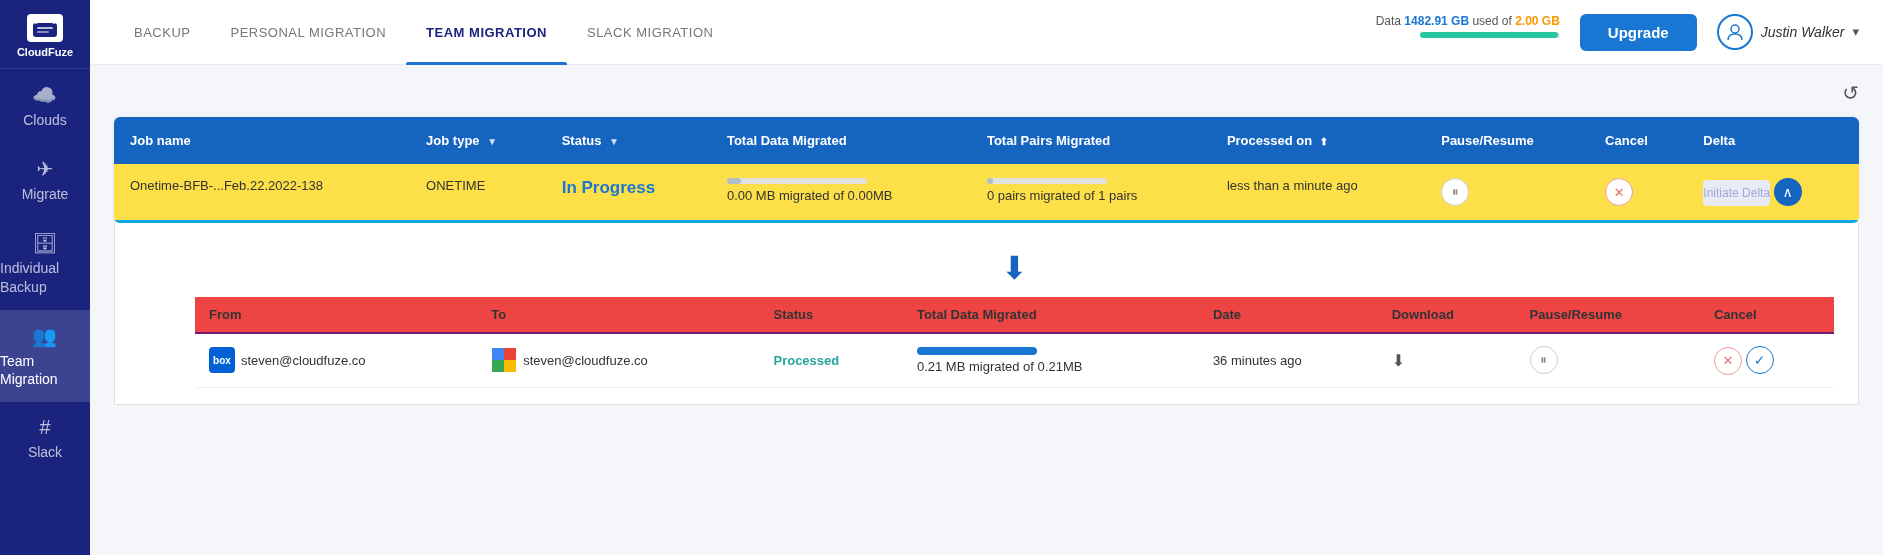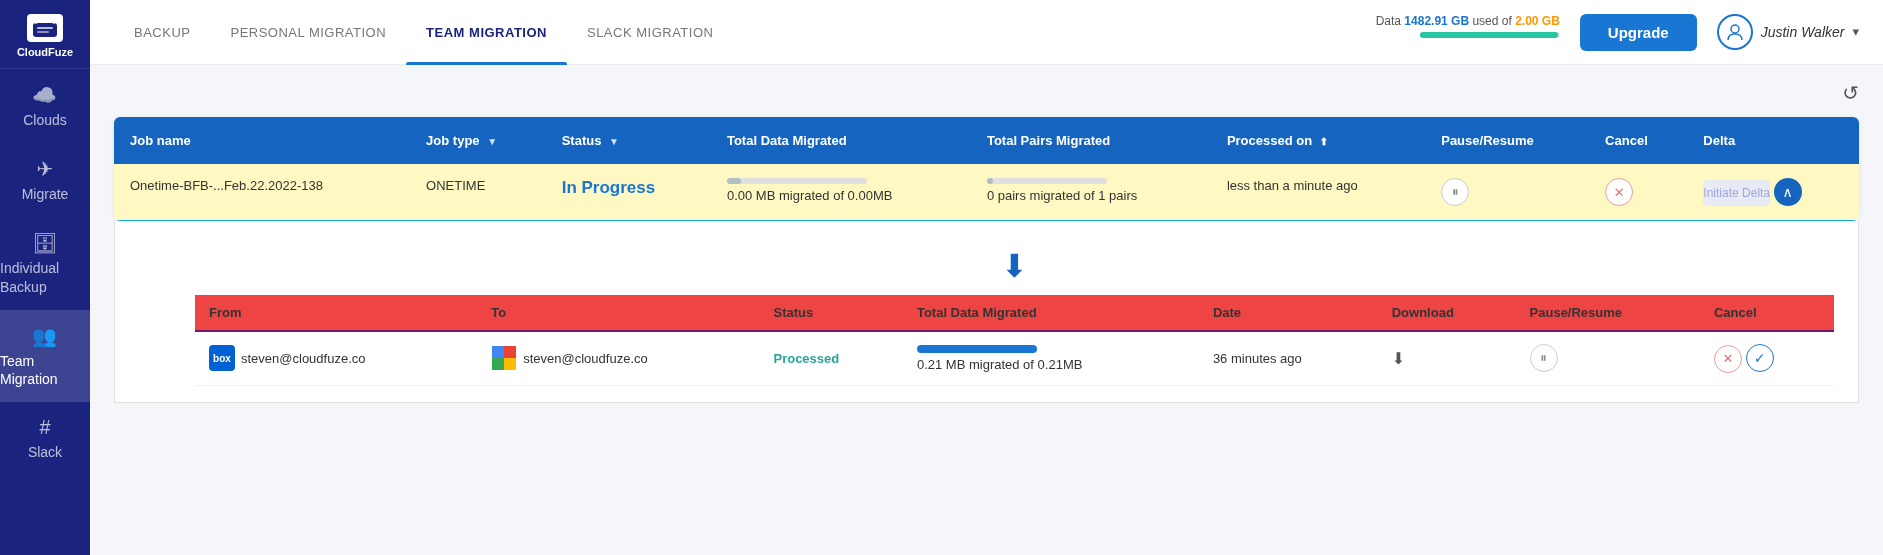--- a/index.html
+++ b/index.html
@@ -105,21 +105,21 @@
     
     .main-table { width: 100%; border-collapse: collapse; background: white; border-radius: 6px; overflow: hidden; box-shadow: 0 1px 4px rgba(0,0,0,0.08); margin-bottom: 0; }
     .main-table thead tr { background: #1565c0; color: white; }
     .main-table thead th {
       padding: 16px 16px; text-align: left; font-size: 13px; font-weight: 600;
       white-space: nowrap;
     }
     .main-table thead th .filter-icon { font-size: 10px; margin-left: 4px; opacity: 0.8; }
     .main-table thead th .sort-icon { font-size: 10px; margin-left: 4px; }
 
-    .main-table tbody tr { background: #fef9c3; border-bottom: 1px solid #0ea5e9; }
+    .main-table tbody tr { background: #fde047; border-bottom: 3px solid #0ea5e9; }
     .main-table tbody td { padding: 14px 16px; vertical-align: top; }
 
     .status-in-progress { color: #1976d2; font-weight: 700; font-size: 17px; }
     .progress-bar-bg { width: 140px; height: 6px; background: #e0e0e0; border-radius: 3px; margin-bottom: 4px; }
     .progress-bar-fill { height: 100%; background: #b0bec5; border-radius: 3px; }
 
     .pairs-bar-bg { width: 120px; height: 6px; background: #e0e0e0; border-radius: 3px; margin-bottom: 4px; }
 
     .action-btn-circle {
       width: 28px; height: 28px; border-radius: 50%; border: 1.5px solid #ccc;

